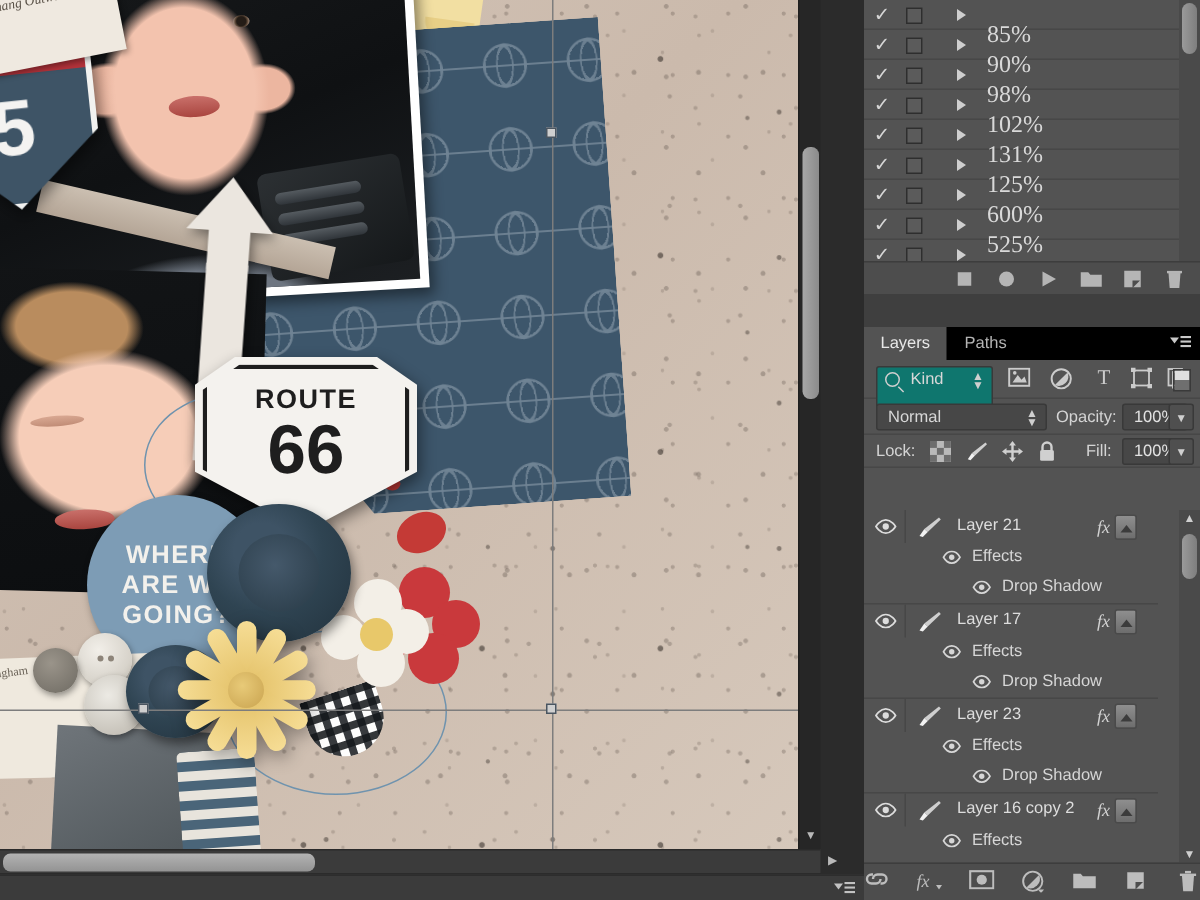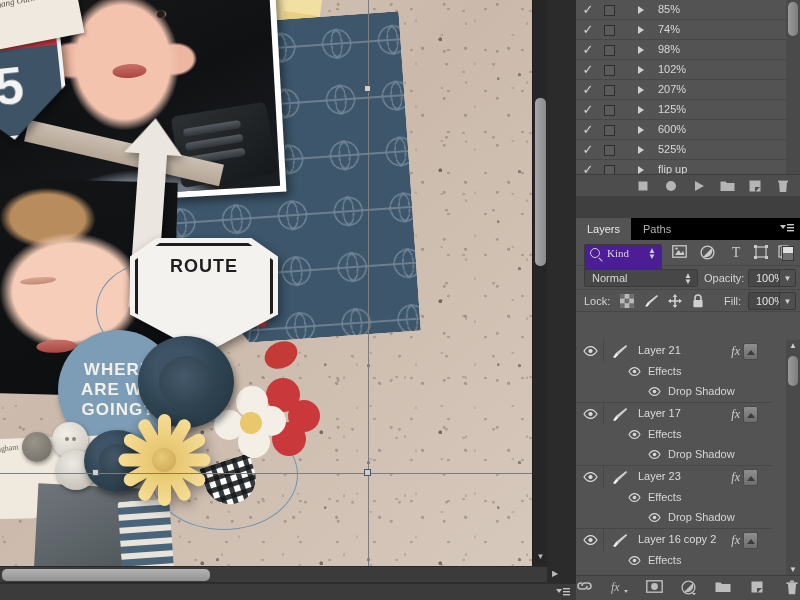--- a/index.html
+++ b/index.html
@@ -212,43 +212,43 @@
 
   
   #actions-panel { position:absolute; left:0; top:0; width:224px; height:196px; background:#535353; }
   .act-row { position:relative; height:20px; border-bottom:1px solid #474747; }
   .act-row .chk { position:absolute; left:5px; top:3px; width:14px; height:14px; color:#d6d6d6;
      font-size:13px; line-height:14px; text-align:center; }
   .act-row .box { position:absolute; left:28px; top:5px; width:11px; height:11px;
      border:1px solid #2e2e2e; background:#5b5b5b; }
   .act-row .tri { position:absolute; left:62px; top:6px; width:0; height:0;
      border-left:6px solid #cfcfcf; border-top:4px solid transparent; border-bottom:4px solid transparent; }
-  .act-row .lbl { position:absolute; left:82px; top:3px; font-size:11px; color:#d9d9d9; }
+  .act-row .lbl { position:absolute; left:82px; top:15px; font-size:16px; color:#d9d9d9;font-family:Liberation Serif, serif; }
   .act-row .band { position:absolute; left:76px; right:16px; top:0; bottom:0; background:#5b5b5b; z-index:-1; }
   #act-vscroll { position:absolute; right:0; top:0; width:14px; height:188px; background:#4a4a4a; }
   #act-vthumb { position:absolute; left:2px; top:2px; width:10px; height:34px; border-radius:5px;
      background:linear-gradient(90deg,#9a9a9a,#7e7e7e); }
   #act-down { position:absolute; right:1px; bottom:8px; width:12px; color:#cfcfcf; font-size:8px;
      text-align:center; }
   #act-toolbar { position:absolute; left:0; bottom:0; width:224px; height:22px; background:#4d4d4d;
      border-top:1px solid #3d3d3d; display:flex; align-items:center; justify-content:flex-end;
      gap:14px; padding-right:10px; }
   #act-toolbar .ti { width:14px; height:14px; opacity:.85; }
 
   
   #layers-panel { position:absolute; left:0; top:218px; width:224px; height:382px; background:#535353; }
   #tabs { position:relative; height:22px; background:#000000; }
   .tab { position:absolute; top:0; height:22px; line-height:22px; padding:0 11px; font-size:11px; }
   .tab.active { background:#535353; color:#e8e8e8; }
   .tab.idle { color:#b4b4b4; }
   #tab-menu { position:absolute; right:6px; top:5px; color:#c9c9c9; font-size:10px; }
 
   .filter-row { position:relative; height:26px; border-bottom:1px solid #474747; }
-  #kind-sel { position:absolute; left:8px; top:4px; width:78px; height:28px; background:#4c1d95;
-     border:1px solid #393939; border-radius:2px;font-family:Liberation Serif, serif; }
+  #kind-sel { position:absolute; left:8px; top:4px; width:78px; height:28px; background:#0f766e;
+     border:1px solid #393939; border-radius:2px; }
   #kind-sel .mag { position:absolute; left:5px; top:3px; width:10px; height:10px;
      border:1.4px solid #cfcfcf; border-radius:50%; }
   #kind-sel .mag::after { content:""; position:absolute; right:-4px; bottom:-3px; width:5px; height:1.4px;
      background:#cfcfcf; transform:rotate(45deg); }
   #kind-sel .txt { position:absolute; left:22px; top:2px; font-size:11px; color:#d8d8d8; }
   #kind-sel .ud { position:absolute; right:5px; top:3px; color:#cfcfcf; font-size:8px; line-height:6px; }
   .fi { position:absolute; top:5px; width:16px; height:16px; color:#cbcbcb; font-size:13px;
      text-align:center; line-height:16px; }
   #filter-toggle { position:absolute; right:6px; top:6px; width:12px; height:15px;
      background:linear-gradient(#e0e0e0 0 50%, #6f6f6f 50% 100%); border:1px solid #3a3a3a; }
@@ -353,20 +353,21 @@
 
       <div class="ticket">Chang Outwa ...</div>
 
       <div class="thread" style="left:96px;top:262px;width:116px;height:96px;"></div>
       <div class="thread" style="left:150px;top:420px;width:148px;height:110px;"></div>
 
       <div class="route">
         <div class="body"></div>
         <div class="inner"></div>
         <div class="rt">ROUTE</div>
+        <div class="n66">66</div>
       </div>
 
       <div class="circle-art">
         <div>WHERE</div>
         <div>ARE WE</div>
         <div>GOING?</div>
       </div>
 
       <div class="mapscrap">Birmingham</div>
       <div class="greycard"></div>
@@ -452,42 +453,42 @@
             <span class="chk">✓</span>
             <span class="box"></span>
             <span class="tri"></span>
             <span class="lbl">85%</span>
           </div>
           <div class="act-row">
             <div class="band"></div>
             <span class="chk">✓</span>
             <span class="box"></span>
             <span class="tri"></span>
-            <span class="lbl">74%</span>
+            <span class="lbl">90%</span>
           </div>
           <div class="act-row">
             <div class="band"></div>
             <span class="chk">✓</span>
             <span class="box"></span>
             <span class="tri"></span>
             <span class="lbl">98%</span>
           </div>
           <div class="act-row">
             <div class="band"></div>
             <span class="chk">✓</span>
             <span class="box"></span>
             <span class="tri"></span>
             <span class="lbl">102%</span>
           </div>
           <div class="act-row">
             <div class="band"></div>
             <span class="chk">✓</span>
             <span class="box"></span>
             <span class="tri"></span>
-            <span class="lbl">207%</span>
+            <span class="lbl">131%</span>
           </div>
           <div class="act-row">
             <div class="band"></div>
             <span class="chk">✓</span>
             <span class="box"></span>
             <span class="tri"></span>
             <span class="lbl">125%</span>
           </div>
           <div class="act-row">
             <div class="band"></div>

